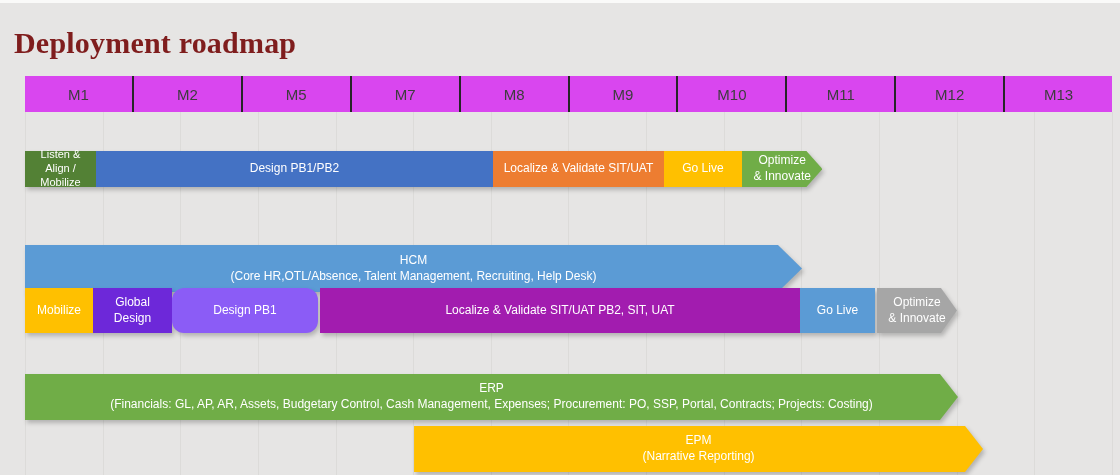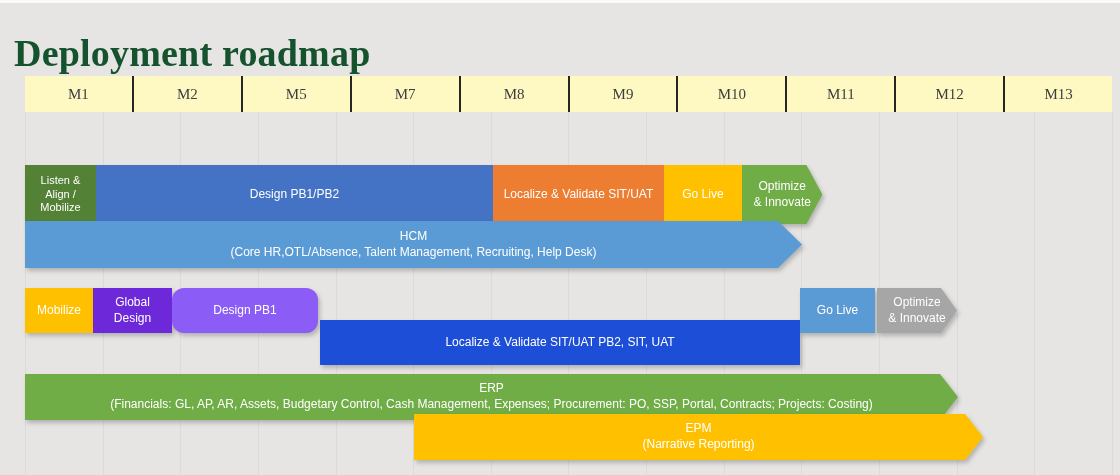--- a/index.html
+++ b/index.html
@@ -5,46 +5,45 @@
   html,body { margin:0; padding:0; }
   body { font-family:"Liberation Sans", sans-serif; }
   #slide {
     position:relative; width:1120px; height:475px;
     background:#e6e5e4; overflow:hidden;
   }
   #top-strip { position:absolute; top:0; left:0; width:100%; height:3px; background:#fafaf9; }
   #slide-title {
     position:absolute; top:6px; left:14px;
     font-family:"Liberation Serif", serif;
-    font-size:38px; color:#14532d; letter-spacing:0.2px;
+    font-size:30px; color:#7f1d1d; letter-spacing:0.2px;
   }
   
   .chart-x { position:absolute; left:25px; width:1087px; }
   
   #month-header {
     top:76px; height:36px; display:flex;
-    background:#fef9c3;
-    font-family:Liberation Serif, serif;
+    background:#d946ef;
   }
   .month-cell {
     flex:1; display:flex; align-items:center; justify-content:center;
     font-size:15px; color:#3d3d3d;
     border-right:2px solid #262626;
   }
   .month-cell:last-child { border-right:none; }
   
   #grid { top:112px; height:363px; display:flex; border-left:1px solid #dcdbd9; }
   .grid-cell { flex:1; border-right:1px solid #dcdbd9; }
   
   .row { position:absolute; left:25px; width:1087px; filter:drop-shadow(2px 3px 2px rgba(0,0,0,0.22)); }
-  #row-hcm-phases { top:165px; height:59px; }
+  #row-hcm-phases { top:151px; height:36px; }
   #row-hcm-scope  { top:221px; height:47px; }
   #row-erp-phases { top:288px; height:45px; }
   #row-erp-scope  { top:374px; height:46px; }
-  #row-epm-scope  { top:414px; height:46px; }
+  #row-epm-scope  { top:426px; height:46px; }
   .seg {
     position:absolute; top:0; height:100%;
     display:flex; align-items:center; justify-content:center;
   }
   .seg.arrow {
     clip-path:polygon(0 0, calc(100% - var(--tip)) 0, 100% 50%, calc(100% - var(--tip)) 100%, 0 100%);
   }
   .seg-label {
     white-space:pre-line; color:#ffffff; font-size:12px; line-height:1.3;
     text-align:center; padding:0 4px;
@@ -104,37 +103,37 @@
     <div class="seg" style="left: 58.78%; width: 7.18%; background: rgb(255, 192, 0);">
       <span class="seg-label">Go Live</span>
       </div>
     <div class="seg arrow" style="left: 65.96%; width: 7.4%; --tip: 16px; background: rgb(112, 173, 71);">
       <span class="seg-label">Optimize
 &amp; Innovate</span>
       </div>
   </div>
 
   <div id="row-hcm-scope" class="row">
-    <div class="seg arrow" style="left: 0%; width: 71.48%; --tip: 24px; background: rgb(91, 155, 213);">
+    <div class="seg arrow" style="left: 0%; width: 71.48%; --tip: 24px; background: rgb(91, 155, 213); margin-top: 24px;">
       <span class="seg-label">HCM
 (Core HR,OTL/Absence, Talent Management, Recruiting, Help Desk)</span>
       </div>
   </div>
 
   <div id="row-erp-phases" class="row">
     <div class="seg" style="left: 0%; width: 6.26%; background: rgb(255, 192, 0);">
       <span class="seg-label">Mobilize</span>
       </div>
     <div class="seg" style="left: 6.26%; width: 7.27%; background: #6d28d9;">
       <span class="seg-label">Global Design</span>
       </div>
     <div class="seg" style="left: 13.52%; width: 13.43%; background: #8b5cf6; border-radius: 12px;">
       <span class="seg-label">Design PB1</span>
       </div>
-    <div class="seg" style="left: 27.14%; width: 44.16%; background: #1d4ed8; margin-top: 32px;">
+    <div class="seg" style="left: 27.14%; width: 44.16%; background: #a21caf;">
       <span class="seg-label">Localize &amp; Validate SIT/UAT PB2, SIT, UAT</span>
       </div>
     <div class="seg" style="left: 71.3%; width: 6.9%; background: rgb(91, 155, 213);">
       <span class="seg-label">Go Live</span>
       </div>
     <div class="seg arrow" style="left: 78.38%; width: 7.36%; --tip: 16px; background: rgb(166, 166, 166);">
       <span class="seg-label">Optimize
 &amp; Innovate</span>
       </div>
   </div>

